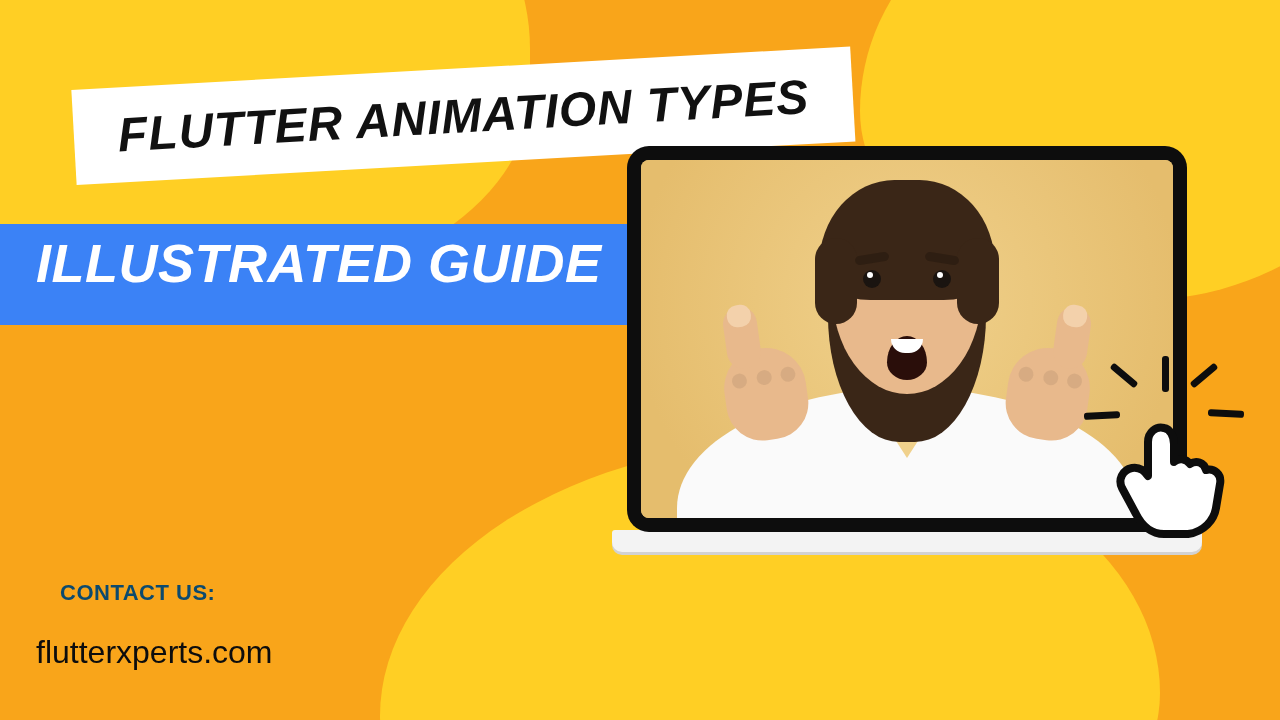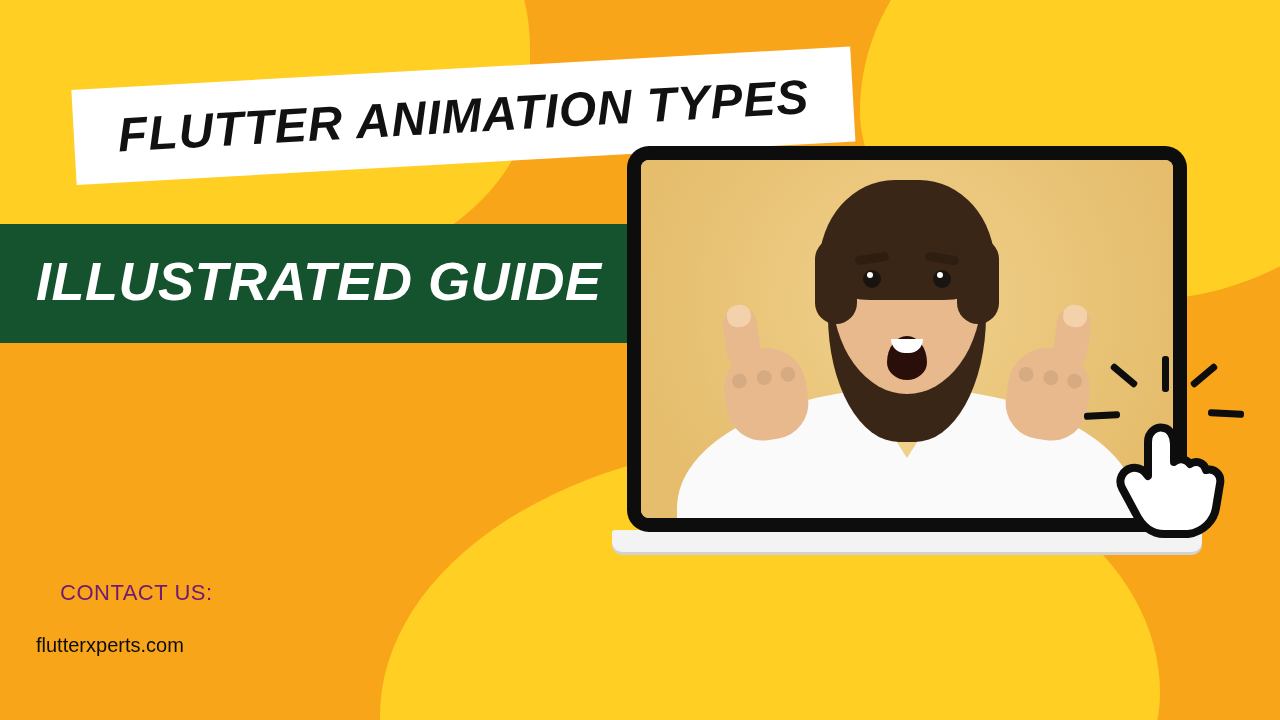--- a/index.html
+++ b/index.html
@@ -5,24 +5,24 @@
 *{margin:0;padding:0;box-sizing:border-box}
 body{width:1280px;height:720px;overflow:hidden;font-family:Arial,Helvetica,sans-serif;position:relative;background:#f9a51a}
 .bg{position:absolute;inset:0;z-index:0}
 .blob{position:absolute}
 .blob-1{top:-180px;left:-120px;width:650px;height:480px;background:#ffcf24;border-radius:60% 40% 55% 45%/55% 50% 45% 50%}
 .blob-2{top:-120px;right:-140px;width:560px;height:420px;background:#ffcf24;border-radius:45% 55% 50% 50%/55% 40% 60% 45%}
 .blob-3{bottom:-180px;left:380px;width:780px;height:460px;background:#ffcf24;border-radius:55% 45% 40% 60%/60% 55% 45% 40%}
 .content{position:relative;z-index:1;width:100%;height:100%}
 .title-box{position:absolute;top:90px;left:74px;background:#fff;padding:20px 44px;transform:rotate(-3.2deg);transform-origin:left center}
 .title-text{font-size:48px;font-weight:900;letter-spacing:1px;color:#111;text-transform:uppercase;font-style:italic}
-.subtitle-box{position:absolute;top:224px;left:0;background:#14532d;padding:30px 36px 34px;width:690px}
+.subtitle-box{position:absolute;top:224px;left:0;background:#3b82f6;padding:12px 36px 34px;width:690px}
 .subtitle-text{font-size:54px;font-weight:900;line-height:1.02;color:#fff;text-transform:uppercase;font-style:italic;letter-spacing:.5px}
-.contact-label{position:absolute;left:60px;top:580px;font-size:22px;font-weight:400;letter-spacing:.5px;color:#701a75}
-.contact-url{position:absolute;left:36px;top:634px;font-size:20px;color:#0d0d0d}
+.contact-label{position:absolute;left:60px;top:580px;font-size:22px;font-weight:700;letter-spacing:.5px;color:#0c4a6e}
+.contact-url{position:absolute;left:36px;top:634px;font-size:32px;color:#0d0d0d}
 .laptop{position:absolute;top:146px;right:78px;width:590px}
 .laptop-screen{width:560px;height:386px;margin:0 auto;background:#0d0d0d;border-radius:22px;padding:14px;position:relative}
 .laptop-inner{width:100%;height:100%;border-radius:8px;background:#e7c277;overflow:hidden;position:relative}
 .laptop-base{width:590px;height:22px;background:#f3f3f3;border-radius:3px 3px 10px 10px;margin-top:-2px;box-shadow:0 3px 0 #d2d2d2}
 .person{position:absolute;inset:0}
 .person-bg{position:absolute;inset:0;background:radial-gradient(circle at 50% 40%,#f0d18c 0%,#e5bd6d 80%)}
 .shirt{position:absolute;bottom:-20px;left:50%;transform:translateX(-50%);width:460px;height:150px;background:#fafafa;border-radius:50% 50% 0 0/80% 80% 0 0}
 .neck-v{position:absolute;bottom:60px;left:50%;transform:translateX(-50%);width:90px;height:70px;background:#f0d18c;clip-path:polygon(0 0,100% 0,50% 100%)}
 .neck{position:absolute;bottom:100px;left:50%;transform:translateX(-50%);width:74px;height:54px;background:#d9a876;border-radius:0 0 30px 30px}
 .head{position:absolute;top:44px;left:50%;transform:translateX(-50%);width:150px;height:190px;background:#e8b98c;border-radius:70px 70px 80px 80px/80px 80px 110px 110px}

